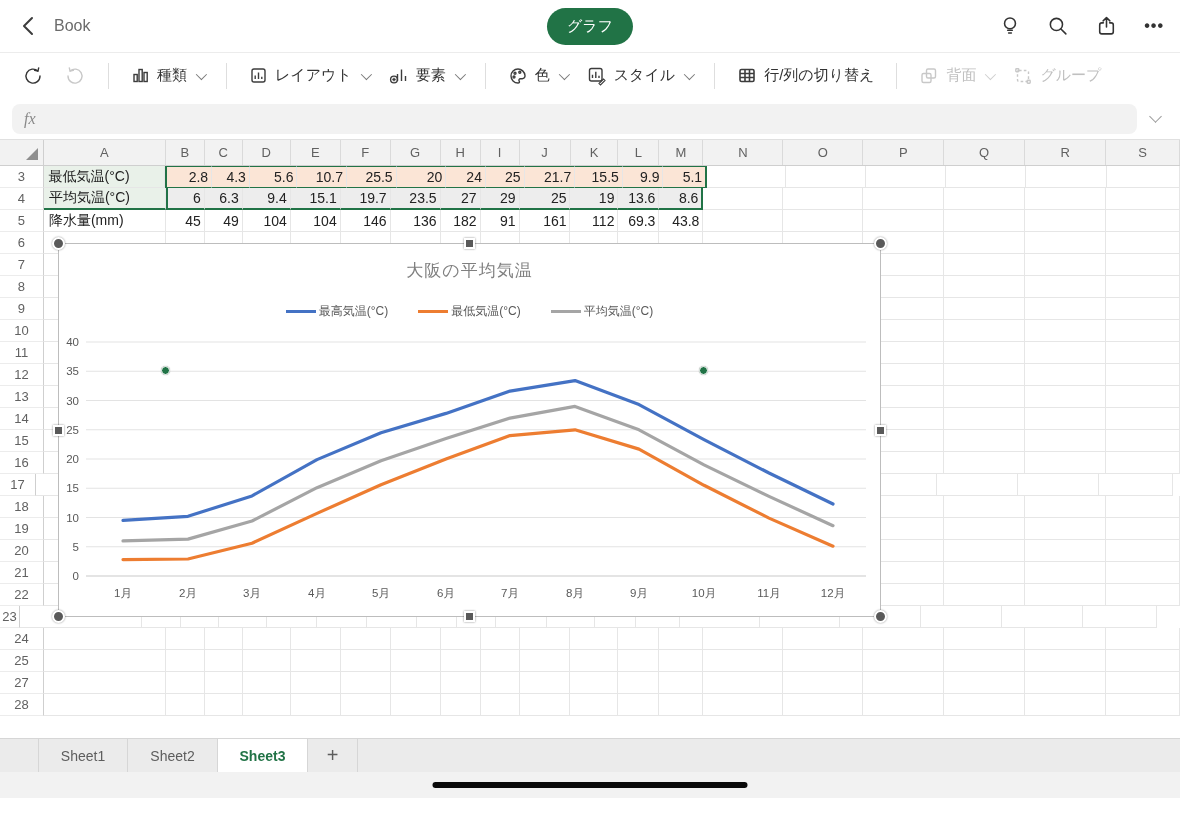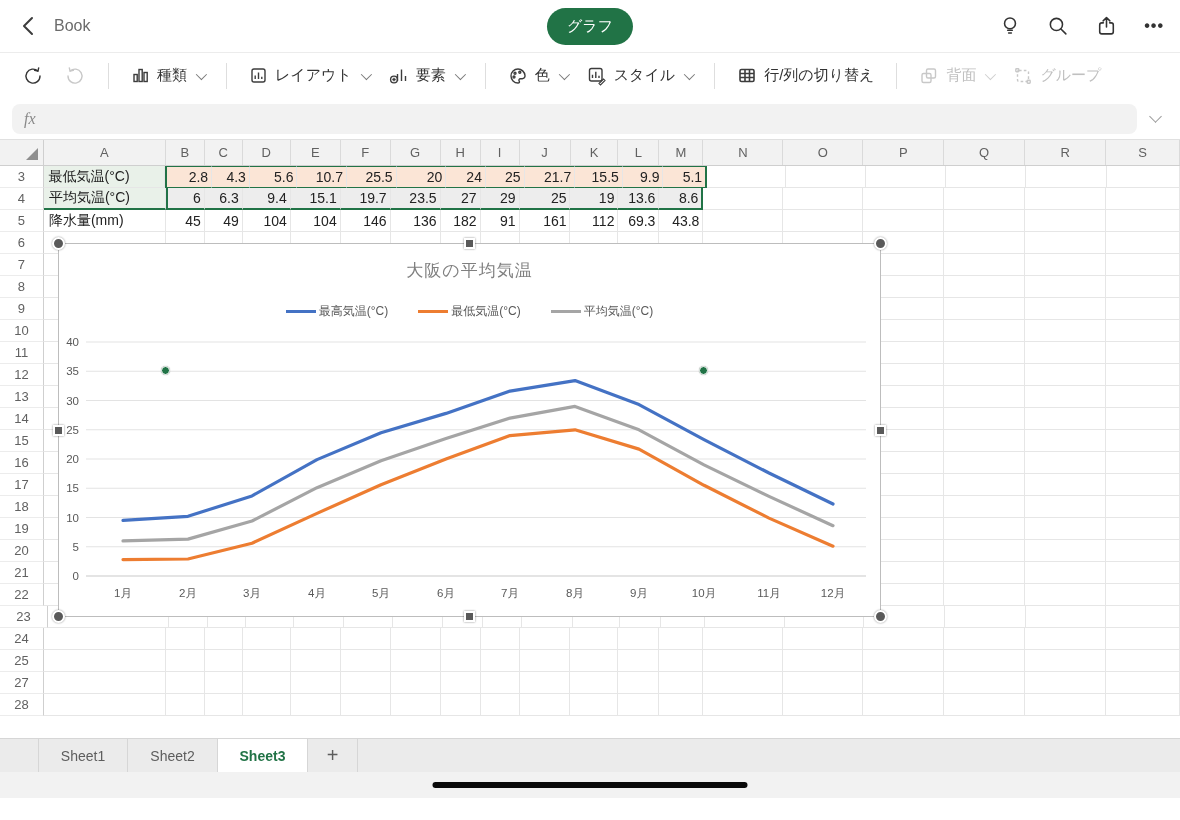--- a/index.html
+++ b/index.html
@@ -569,21 +569,21 @@
           <div class="cell" style="width: 41px;"></div>
           <div class="cell" style="width: 44px;"></div>
           <div class="cell" style="width: 80px;"></div>
           <div class="cell" style="width: 80px;"></div>
           <div class="cell" style="width: 81px;"></div>
           <div class="cell" style="width: 81px;"></div>
           <div class="cell" style="width: 81px;"></div>
           <div class="cell" style="width: 74px;"></div>
         </div>
         <div class="grid-row">
-          <div class="row-h" style="width: 44px;">17</div>
+          <div class="row-h" style="width: 36px;">17</div>
           <div class="cell" style="width: 122px;"></div>
           <div class="cell" style="width: 39px;"></div>
           <div class="cell" style="width: 38px;"></div>
           <div class="cell" style="width: 48px;"></div>
           <div class="cell" style="width: 50px;"></div>
           <div class="cell" style="width: 50px;"></div>
           <div class="cell" style="width: 50px;"></div>
           <div class="cell" style="width: 40px;"></div>
           <div class="cell" style="width: 39px;"></div>
           <div class="cell" style="width: 51px;"></div>
@@ -701,21 +701,21 @@
           <div class="cell" style="width: 41px;"></div>
           <div class="cell" style="width: 44px;"></div>
           <div class="cell" style="width: 80px;"></div>
           <div class="cell" style="width: 80px;"></div>
           <div class="cell" style="width: 81px;"></div>
           <div class="cell" style="width: 81px;"></div>
           <div class="cell" style="width: 81px;"></div>
           <div class="cell" style="width: 74px;"></div>
         </div>
         <div class="grid-row">
-          <div class="row-h" style="width: 48px; text-align: center;">23</div>
+          <div class="row-h" style="width: 20px; text-align: center;">23</div>
           <div class="cell" style="width: 122px;"></div>
           <div class="cell" style="width: 39px;"></div>
           <div class="cell" style="width: 38px;"></div>
           <div class="cell" style="width: 48px;"></div>
           <div class="cell" style="width: 50px;"></div>
           <div class="cell" style="width: 50px;"></div>
           <div class="cell" style="width: 50px;"></div>
           <div class="cell" style="width: 40px;"></div>
           <div class="cell" style="width: 39px;"></div>
           <div class="cell" style="width: 51px;"></div>

